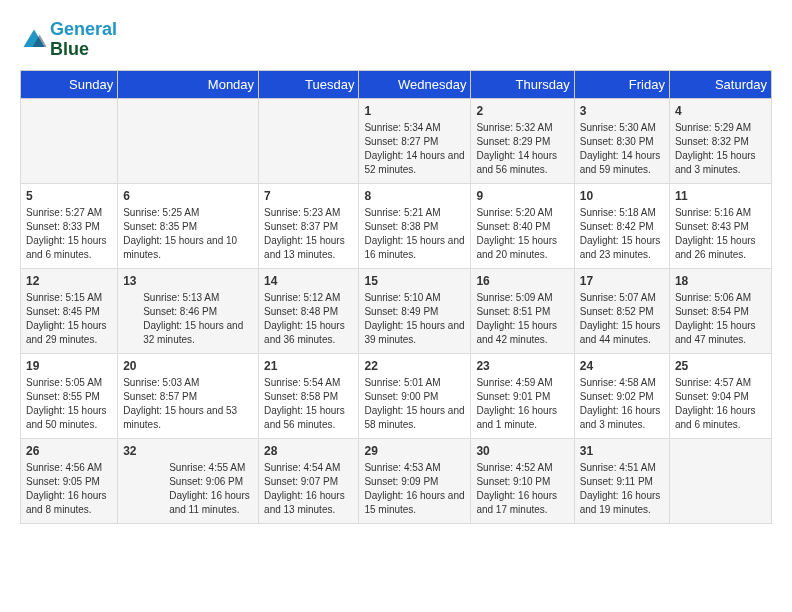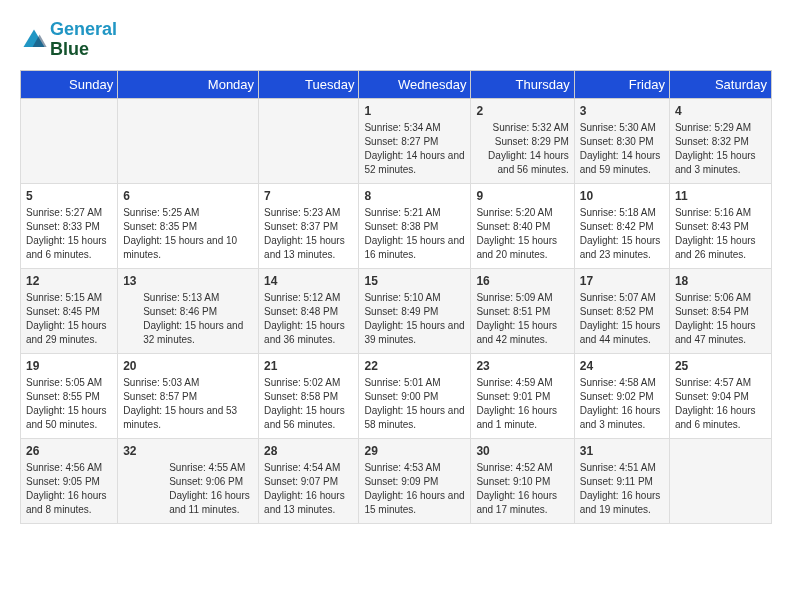--- a/index.html
+++ b/index.html
@@ -126,21 +126,21 @@
         <td></td>
         <td></td>
         <td>
           <span class="day-num">1</span>
           <div class="day-info" style="white-space: pre-line;">Sunrise: 5:34 AM
 Sunset: 8:27 PM
 Daylight: 14 hours and 52 minutes.</div>
         </td>
         <td>
           <span class="day-num">2</span>
-          <div class="day-info" style="white-space: pre-line; text-align: right;">Sunrise: 5:32 AM
+          <div class="day-info" style="white-space: pre-line;">Sunrise: 5:32 AM
 Sunset: 8:29 PM
 Daylight: 14 hours and 56 minutes.</div>
         </td>
         <td>
           <span class="day-num">3</span>
           <div class="day-info" style="white-space: pre-line;">Sunrise: 5:30 AM
 Sunset: 8:30 PM
 Daylight: 14 hours and 59 minutes.</div>
         </td>
         <td>
@@ -246,21 +246,21 @@
 Daylight: 15 hours and 50 minutes.</div>
         </td>
         <td>
           <span class="day-num">20</span>
           <div class="day-info" style="white-space: pre-line;">Sunrise: 5:03 AM
 Sunset: 8:57 PM
 Daylight: 15 hours and 53 minutes.</div>
         </td>
         <td>
           <span class="day-num">21</span>
-          <div class="day-info" style="white-space: pre-line;">Sunrise: 5:02 AM
+          <div class="day-info" style="white-space: pre-line;">Sunrise: 5:54 AM
 Sunset: 8:58 PM
 Daylight: 15 hours and 56 minutes.</div>
         </td>
         <td>
           <span class="day-num">22</span>
           <div class="day-info" style="white-space: pre-line;">Sunrise: 5:01 AM
 Sunset: 9:00 PM
 Daylight: 15 hours and 58 minutes.</div>
         </td>
         <td>

